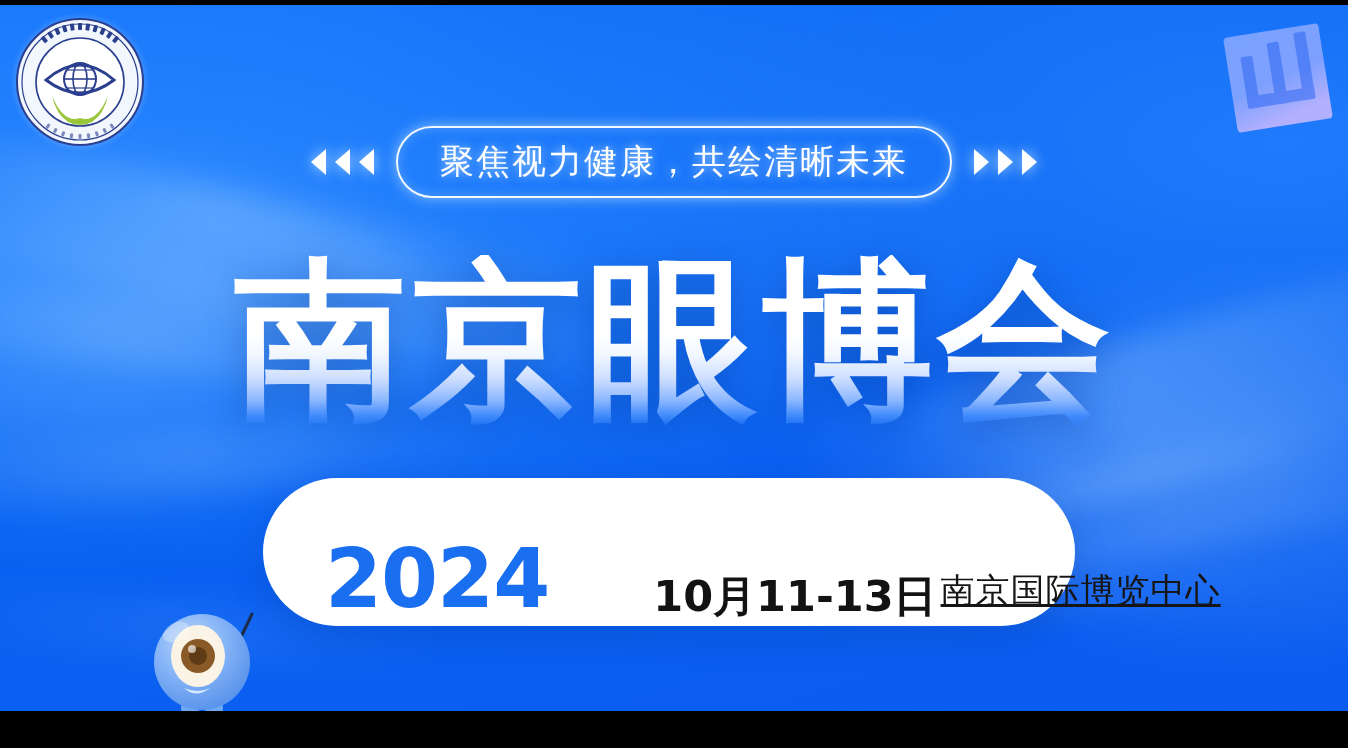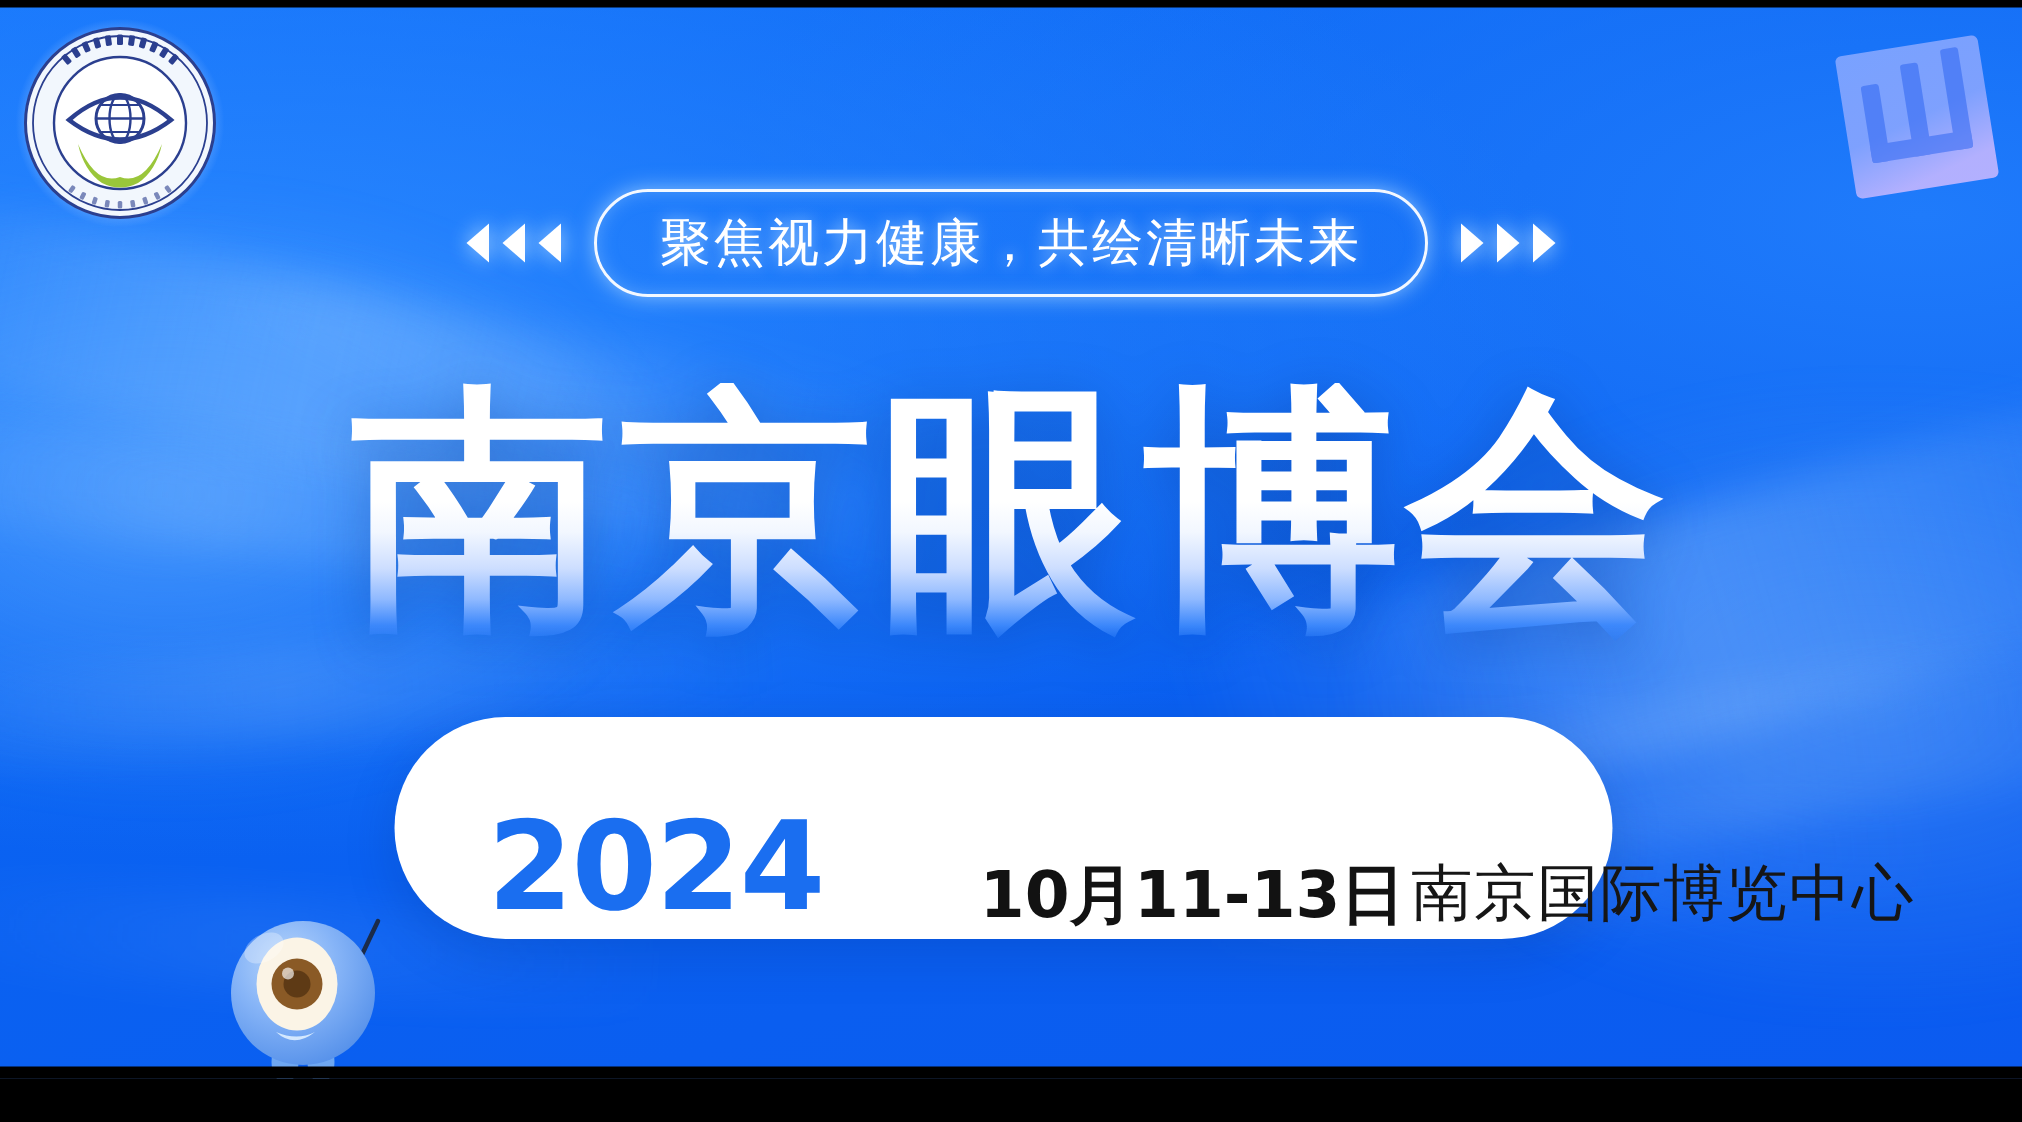--- a/index.html
+++ b/index.html
@@ -6,21 +6,21 @@
     margin: 0;
     padding: 0;
     background: #000;
   }
   #poster {
     position: relative;
     width: 1348px;
     height: 719px;
     overflow: hidden;
     font-family: "Liberation Sans", "DejaVu Sans", sans-serif;
-    background: #404040;
+    background: #1d4ed8;
   }
 
   
   .bg-base {
     position: absolute;
     inset: 0;
     background:
       radial-gradient(120% 90% at 12% 30%, #2a88ff 0%, rgba(42,136,255,0) 55%),
       radial-gradient(100% 80% at 95% 20%, #1f7bfb 0%, rgba(31,123,251,0) 60%),
       linear-gradient(160deg, #1272fb 0%, #0a63f2 40%, #0a5ef0 72%, #0b5bf0 100%);
@@ -195,26 +195,27 @@
   }
   .date-line {
     font-size: 43px;
     font-weight: 700;
     color: #121212;
     letter-spacing: 0px;
     white-space: nowrap;
     font-family: "DejaVu Sans", "Liberation Sans", sans-serif;
   }
   .venue-line {
-    font-size: 41px;
+    font-size: 34px;
     font-weight: 400;
     color: #161616;
     letter-spacing: 1px;
     white-space: nowrap;
     font-family: "DejaVu Sans", "Liberation Sans", sans-serif;
+    text-decoration: underline;
   }
 
   
   .mascot {
     position: absolute;
     left: 148px;
     top: 604px;
     width: 124px;
     height: 132px;
     z-index: 35;

